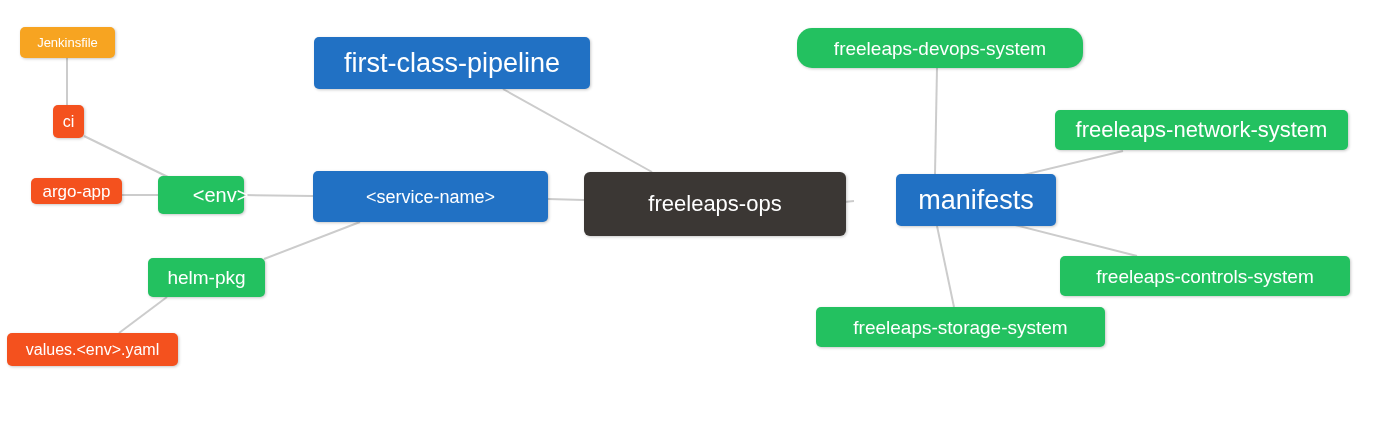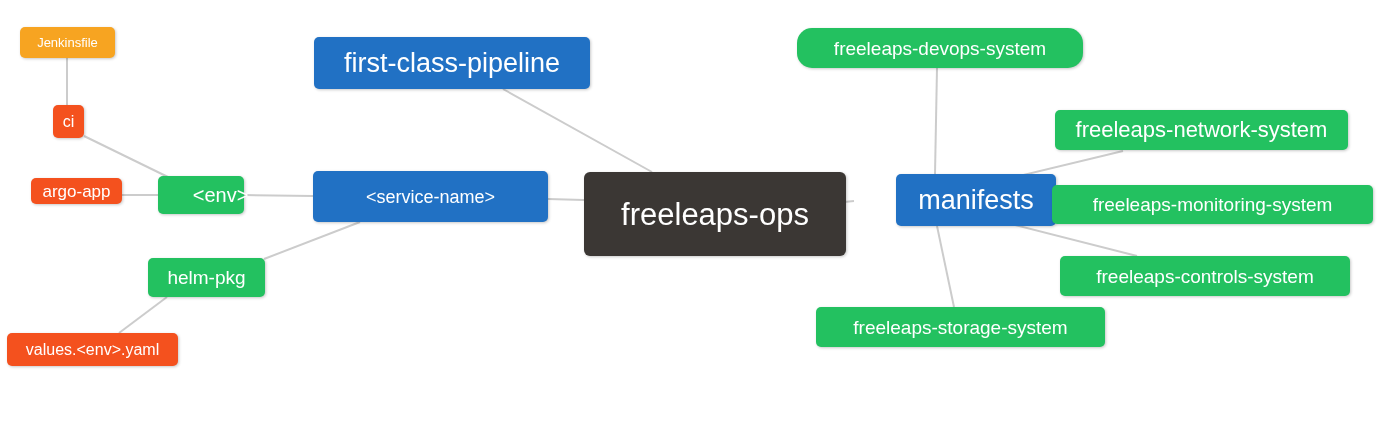--- a/index.html
+++ b/index.html
@@ -81,29 +81,28 @@
   <div class="node" style="left:53px; top:105px; width:31px; height:33px; font-size:16px;" data-color="red">ci</div>
 
   <div class="node" style="left:31px; top:178px; width:91px; height:26px; font-size:17px;" data-color="red">argo-app</div>
 
   <div class="node" style="left:158px; top:176px; width:86px; height:38px; font-size:20px;padding-left:39px;" data-color="green">&lt;env&gt;</div>
 
   <div class="node" style="left:314px; top:37px; width:276px; height:52px; font-size:27px;" data-color="blue">first-class-pipeline</div>
 
   <div class="node" style="left:313px; top:171px; width:235px; height:51px; font-size:18px;" data-color="blue">&lt;service-name&gt;</div>
 
-  <div class="node" style="left:584px; top:172px; width:262px; height:84px; font-size:31px;" data-color="dark">freeleaps-ops</div>
+  <div class="node" style="left:584px; top:172px; width:262px; height:64px; font-size:22px;" data-color="dark">freeleaps-ops</div>
 
   <div class="node" style="left:852px; top:174px; width:160px; height:52px; font-size:27px;margin-left:44px;" data-color="blue">manifests</div>
 
   <div class="node" style="left:797px; top:28px; width:286px; height:40px; font-size:19px;border-radius:15px;" data-color="green">freeleaps-devops-system</div>
 
   <div class="node" style="left:1055px; top:110px; width:293px; height:40px; font-size:22px;" data-color="green">freeleaps-network-system</div>
 
-  <div class="node" style="left:1052px; top:185px; width:321px; height:39px; font-size:19px;" data-color="green">freeleaps-monitoring-system</div>
 
   <div class="node" style="left:1060px; top:256px; width:290px; height:40px; font-size:19px;" data-color="green">freeleaps-controls-system</div>
 
   <div class="node" style="left:816px; top:307px; width:289px; height:40px; font-size:19px;" data-color="green">freeleaps-storage-system</div>
 
   <div class="node" style="left:148px; top:258px; width:117px; height:39px; font-size:19px;" data-color="green">helm-pkg</div>
 
   <div class="node" style="left:7px; top:333px; width:171px; height:33px; font-size:16px;" data-color="red">values.&lt;env&gt;.yaml</div>
 
 </div>

